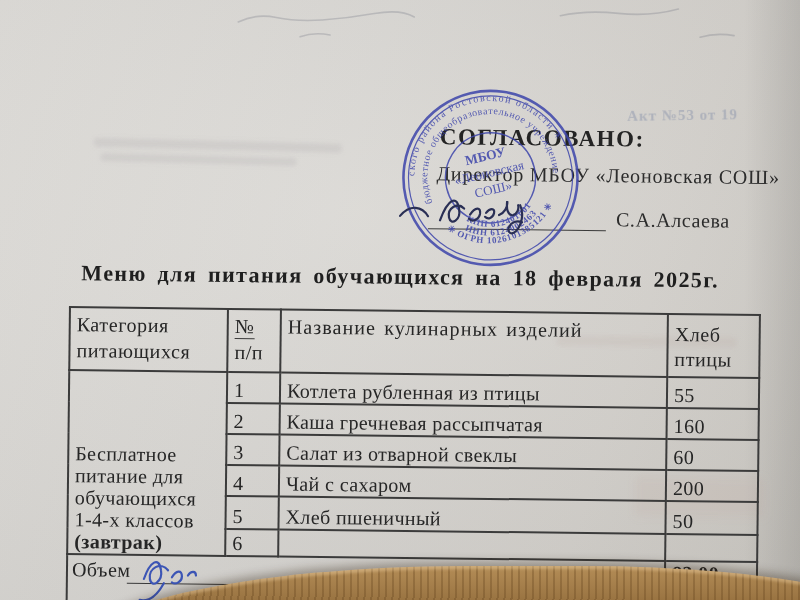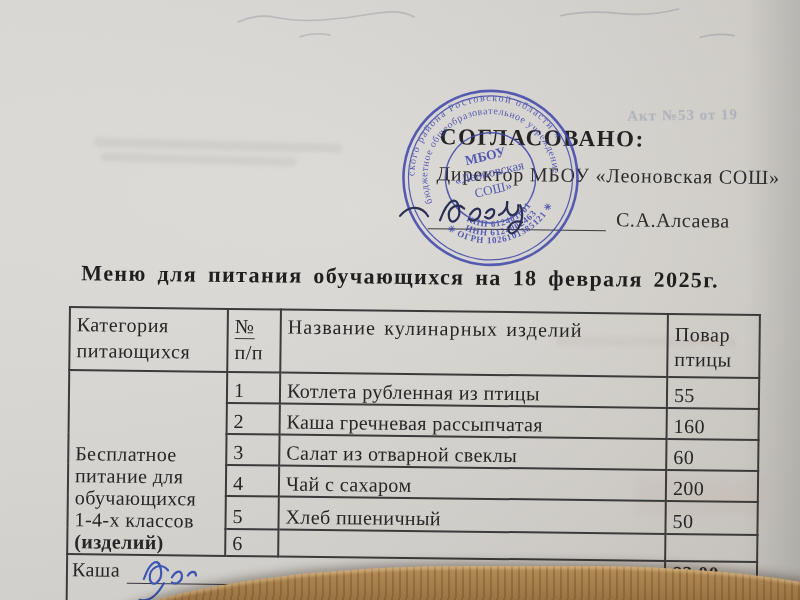--- a/index.html
+++ b/index.html
@@ -175,24 +175,24 @@
           <col style="width:158px">
           <col style="width:53px">
           <col style="width:387px">
           <col style="width:92px">
         </colgroup>
       <tbody>
           <tr class="hdr">
         <td style="height:58px">Категория питающихся</td>
         <td><span class="num-u">№</span><br><span>п/п</span></td>
         <td class="hdr-name">Название кулинарных изделий</td>
-        <td class="hdr-vol"><span>Повар</span><br><span>птицы</span></td>
-      </tr>
-      <tr class="item">
-        <td class="cat-cell" rowspan="6"><span>Бесплатное питание для обучающихся 1-4-х классов</span> <b>(изделий)</b></td>
+        <td class="hdr-vol"><span>Хлеб</span><br><span>птицы</span></td>
+      </tr>
+      <tr class="item">
+        <td class="cat-cell" rowspan="6"><span>Бесплатное питание для обучающихся 1-4-х классов</span> <b>(завтрак)</b></td>
         <td style="height:28px">1</td>
         <td>Котлета рубленная из птицы</td>
         <td>55</td>
       </tr>
       <tr class="item">
         <td style="height:28px">2</td>
         <td>Каша гречневая рассыпчатая</td>
         <td>160</td>
       </tr>
       <tr class="item">
@@ -215,21 +215,21 @@
         <td></td>
         <td></td>
       </tr>
       <tr class="total">
         <td class="total-label" colspan="3" style="height:26px">Стоимость питания</td>
         <td class="total-value">82,00 руб</td>
       </tr>
     </tbody>
       </table>
 
-    <div class="cook-label">Каша</div>
+    <div class="cook-label">Объем</div>
     <div class="cook-line"></div>
     <svg class="cook-sig" width="130" height="56" viewBox="0 0 130 56">
       <g fill="none" stroke="#3c55b5" stroke-width="2.2" stroke-linecap="round">
         <path d="M24,34 c6,-18 15,-23 17,-9 c2,11 -9,19 -11,9 c-2,-11 11,-18 18,-9"></path>
         <path d="M52,32 c4,-7 10,-8 10,-1 c0,5 -6,9 -10,6"></path>
         <path d="M68,30 c3,-5 8,-5 8,0"></path>
         <path d="M44,38 c-7,13 -15,19 -24,17"></path>
       </g>
     </svg>
   </div>

